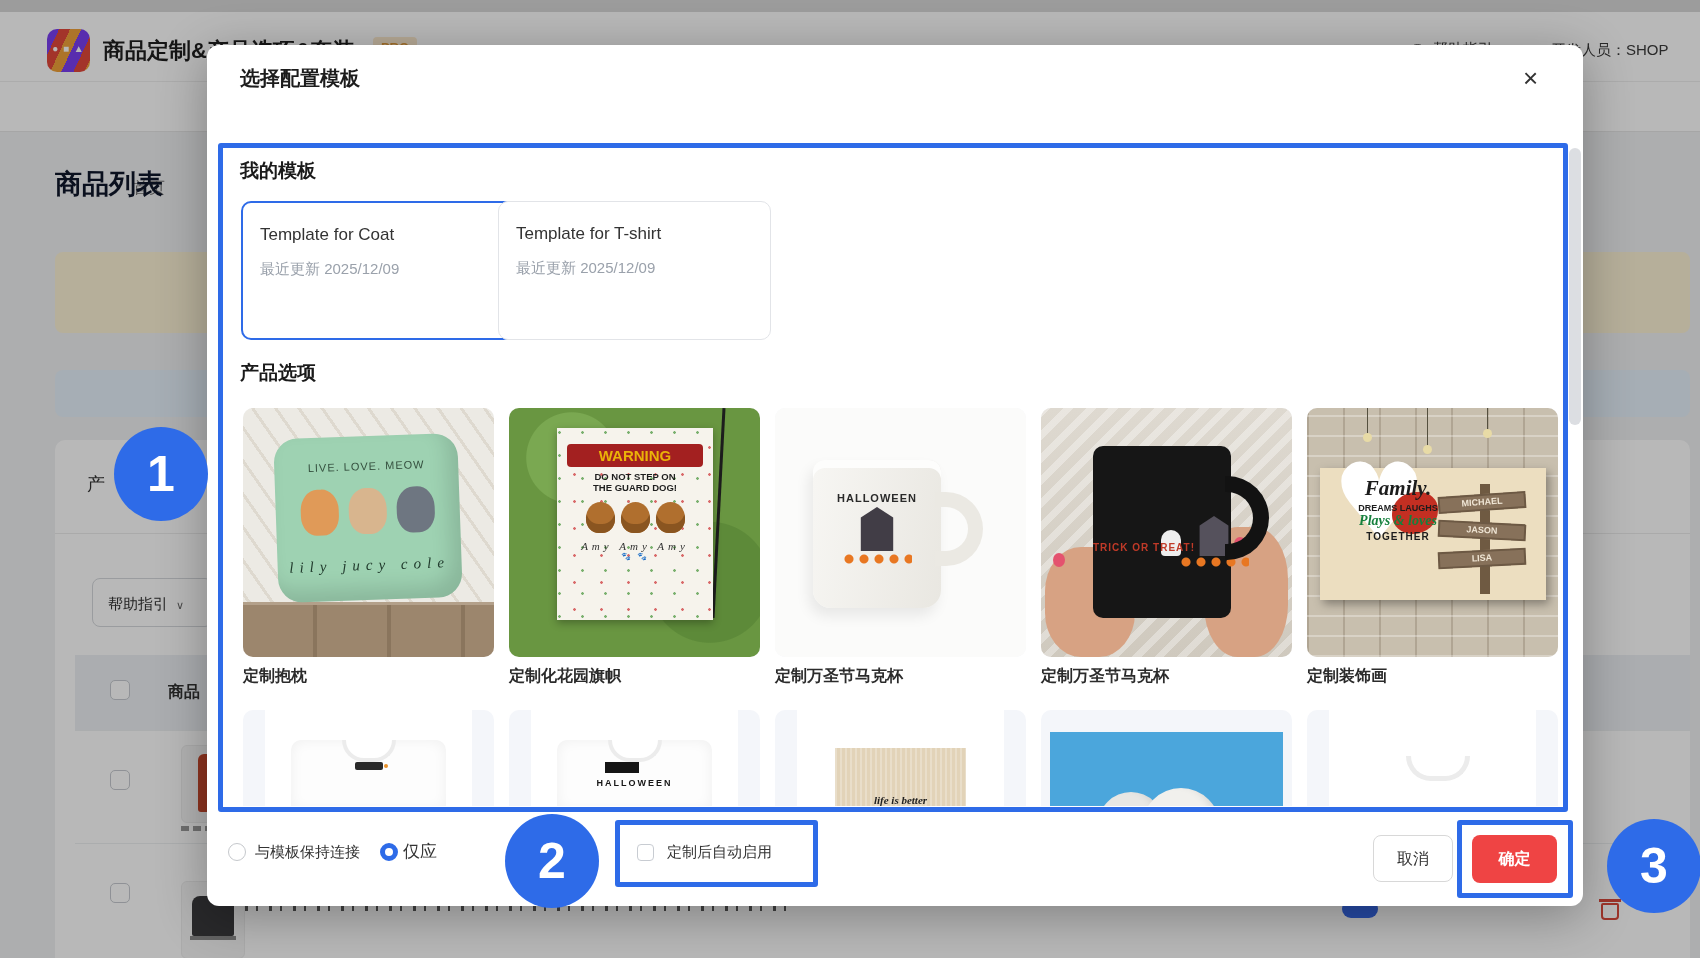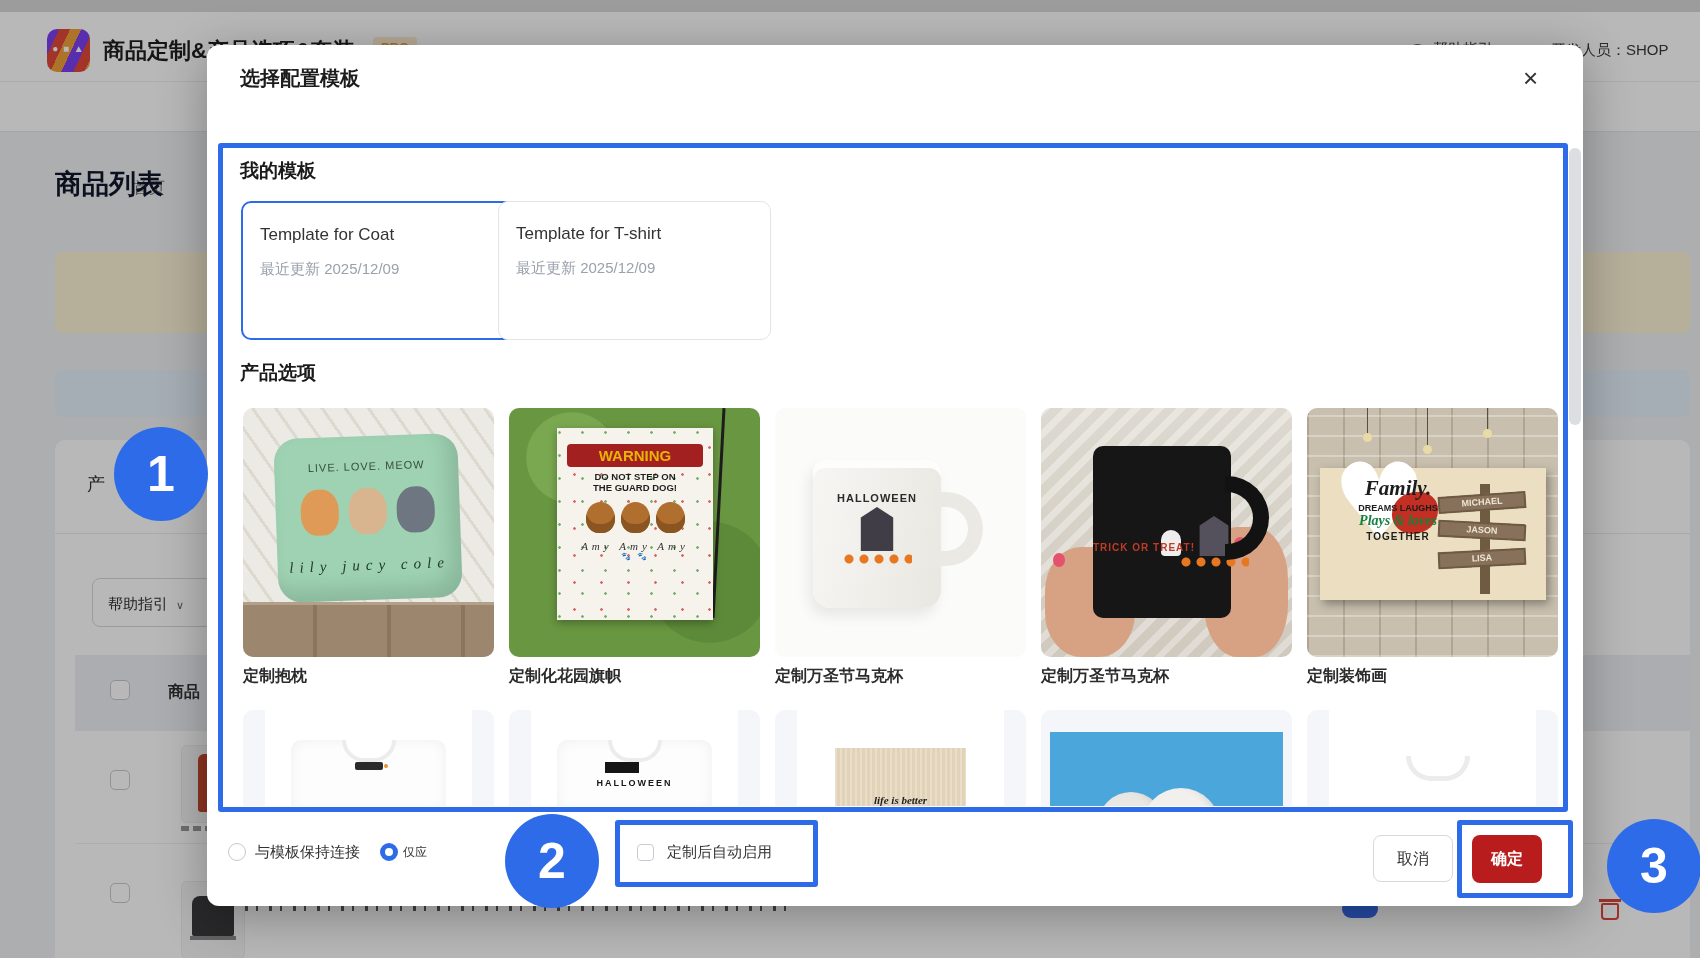--- a/index.html
+++ b/index.html
@@ -72,26 +72,26 @@
   .gcard{top:363px;width:251px;height:249px;border-radius:10px;overflow:hidden;background:#f5f6fa;}
   .glabel{top:621px;font-size:16px;color:#2b2b2b;font-weight:bold;}
   .g2card{top:665px;width:251px;height:96px;border-radius:10px 10px 0 0;overflow:hidden;background:#f4f6fa;}
   .col0{left:36px;} .col1{left:302px;} .col2{left:568px;} .col3{left:834px;} .col4{left:1100px;}
   
   .radio{width:18px;height:18px;border:1.5px solid #c5c8cc;border-radius:50%;background:#fff;box-sizing:border-box;}
   .radiosel{border:5px solid #2E6BE8;}
   .fr1{left:21px;top:798px;}
   .fl1{left:48px;top:798px;font-size:15px;color:#333;line-height:18px;}
   .fr2{left:173px;top:798px;}
-  .fl2{left:196px;top:798px;font-size:12px;color:#333;line-height:18px;}
+  .fl2{left:196px;top:798px;font-size:17px;color:#333;line-height:18px;}
   .fcbx{left:430px;top:799px;width:17px;height:17px;background:#fff;border:1.5px solid #c8ccd2;border-radius:4px;box-sizing:border-box;}
   .fl3{left:460px;top:798px;font-size:15px;color:#333;line-height:18px;}
   .btncancel{left:1166px;top:790px;width:80px;height:47px;background:#fff;border:1px solid #d8d8d8;border-radius:8px;
     font-size:16px;color:#333;text-align:center;line-height:45px;box-sizing:border-box;}
-  .btnok{left:1265px;top:790px;width:70px;height:48px;background:#b91c1c;border-radius:8px;
+  .btnok{left:1265px;top:790px;width:85px;height:48px;background:#ef4444;border-radius:8px;
     font-size:16px;color:#fff;text-align:center;line-height:48px;font-weight:bold;}
   
   .anno{position:absolute;inset:0;z-index:20;pointer-events:none;}
   .hlrect{position:absolute;border:5px solid #2E6BE8;border-radius:3px;box-sizing:border-box;}
   .hl1{left:218px;top:143px;width:1350px;height:669px;}
   .hl2{left:615px;top:820px;width:203px;height:67px;}
   .hl3{left:1457px;top:820px;width:116px;height:78px;}
   .stepcircle{position:absolute;width:94px;height:94px;border-radius:50%;background:#2E6BE8;color:#fff;
     font-size:50px;font-weight:bold;text-align:center;line-height:94px;}
   .sc1{left:114px;top:427px;} .sc2{left:505px;top:814px;} .sc3{left:1607px;top:819px;}

